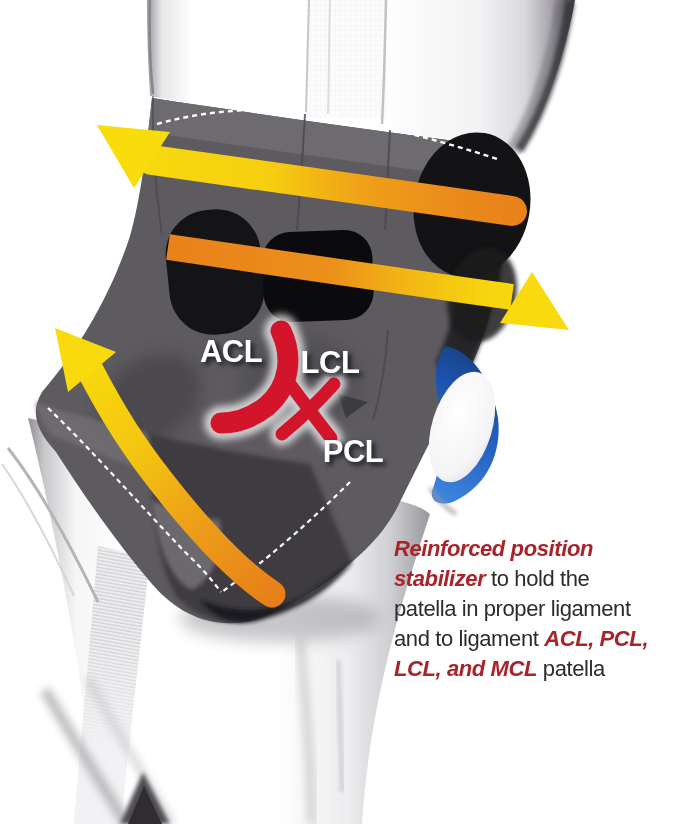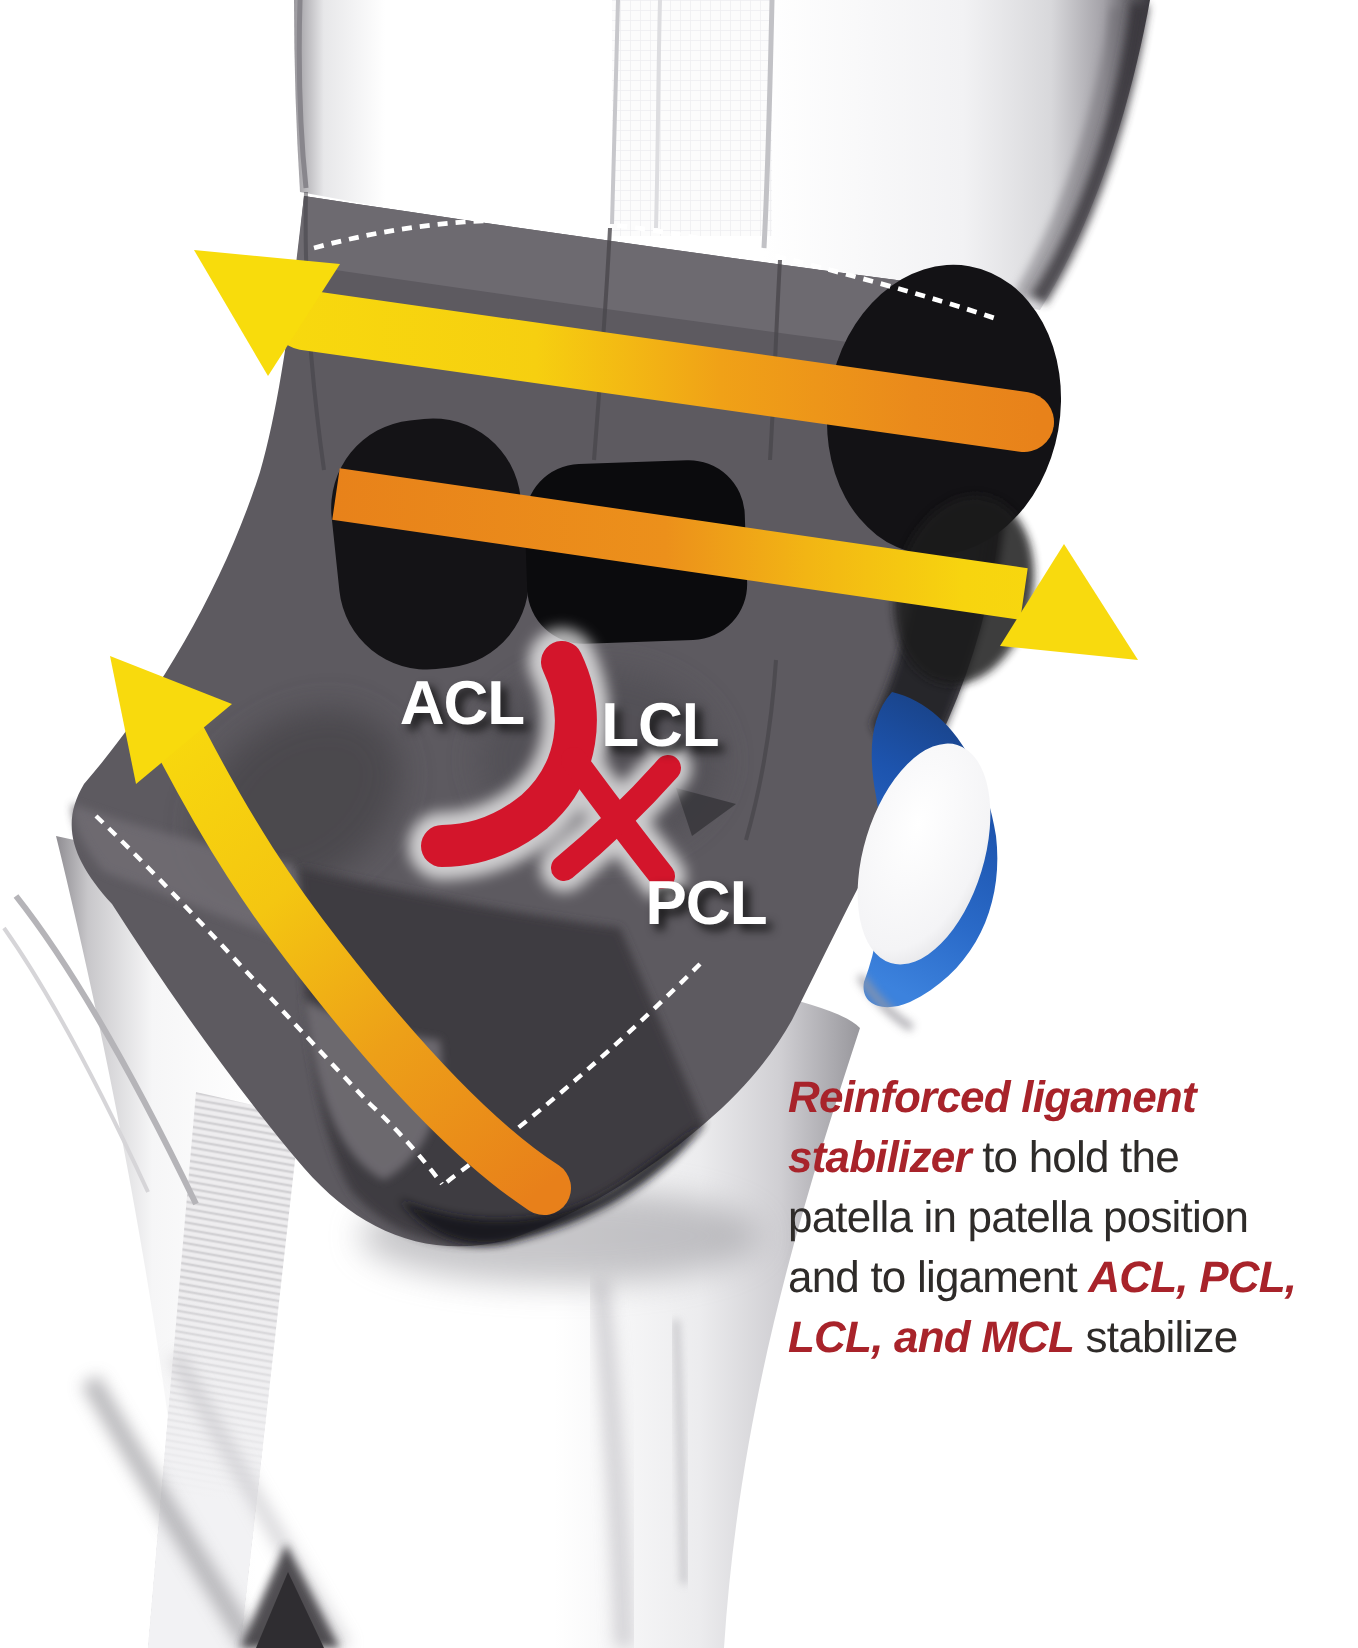--- a/index.html
+++ b/index.html
@@ -185,19 +185,19 @@
   </g>
 
   <g style="filter:drop-shadow(3px 3px 2.5px rgba(10,10,10,0.85))">
     <text class="lig-label" x="231" y="362" text-anchor="middle" style="fill:var(--label_white,#fff)">ACL</text>
     <text class="lig-label" x="330" y="373" text-anchor="middle" style="fill:var(--label_white,#fff)">LCL</text>
     <text class="lig-label" x="353" y="462" text-anchor="middle" style="fill:var(--label_white,#fff)">PCL</text>
   </g>
 </svg>
 
   <div class="caption">
-    <div class="cap-line"><span class="cap-red">Reinforced ligament</span></div>
+    <div class="cap-line"><span class="cap-red">Reinforced position</span></div>
     <div class="cap-line"><span class="cap-red">stabilizer</span><span> to hold the</span></div>
-    <div class="cap-line"><span>patella in patella position</span></div>
+    <div class="cap-line"><span>patella in proper ligament</span></div>
     <div class="cap-line"><span>and to ligament </span><span class="cap-red">ACL, PCL,</span></div>
-    <div class="cap-line"><span class="cap-red">LCL, and MCL</span><span> stabilize</span></div>
+    <div class="cap-line"><span class="cap-red">LCL, and MCL</span><span> patella</span></div>
   </div>
 </div>
 
 </body></html>

